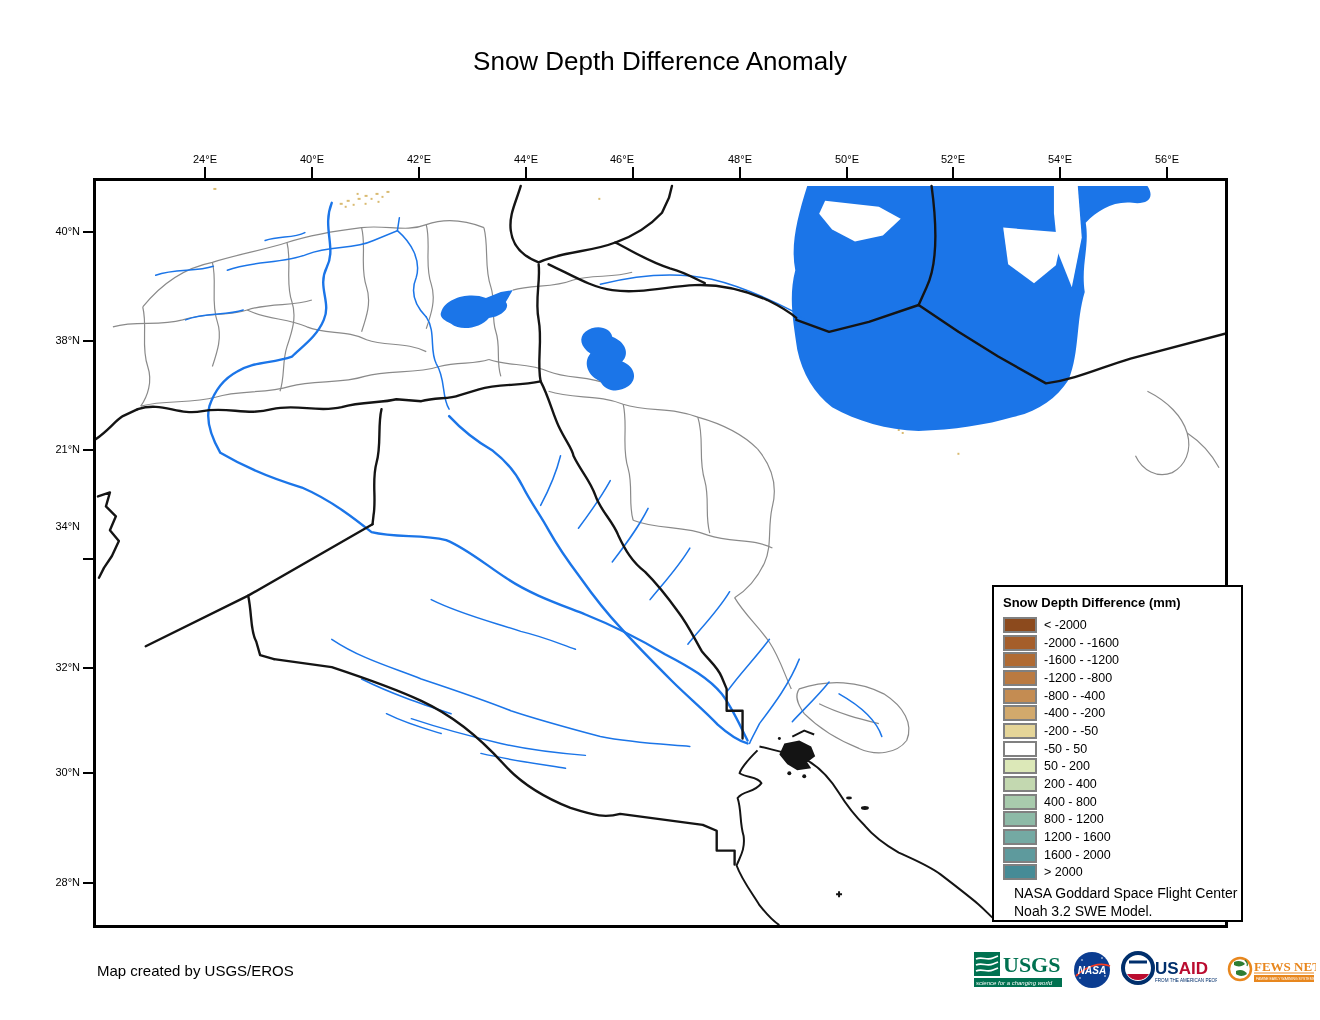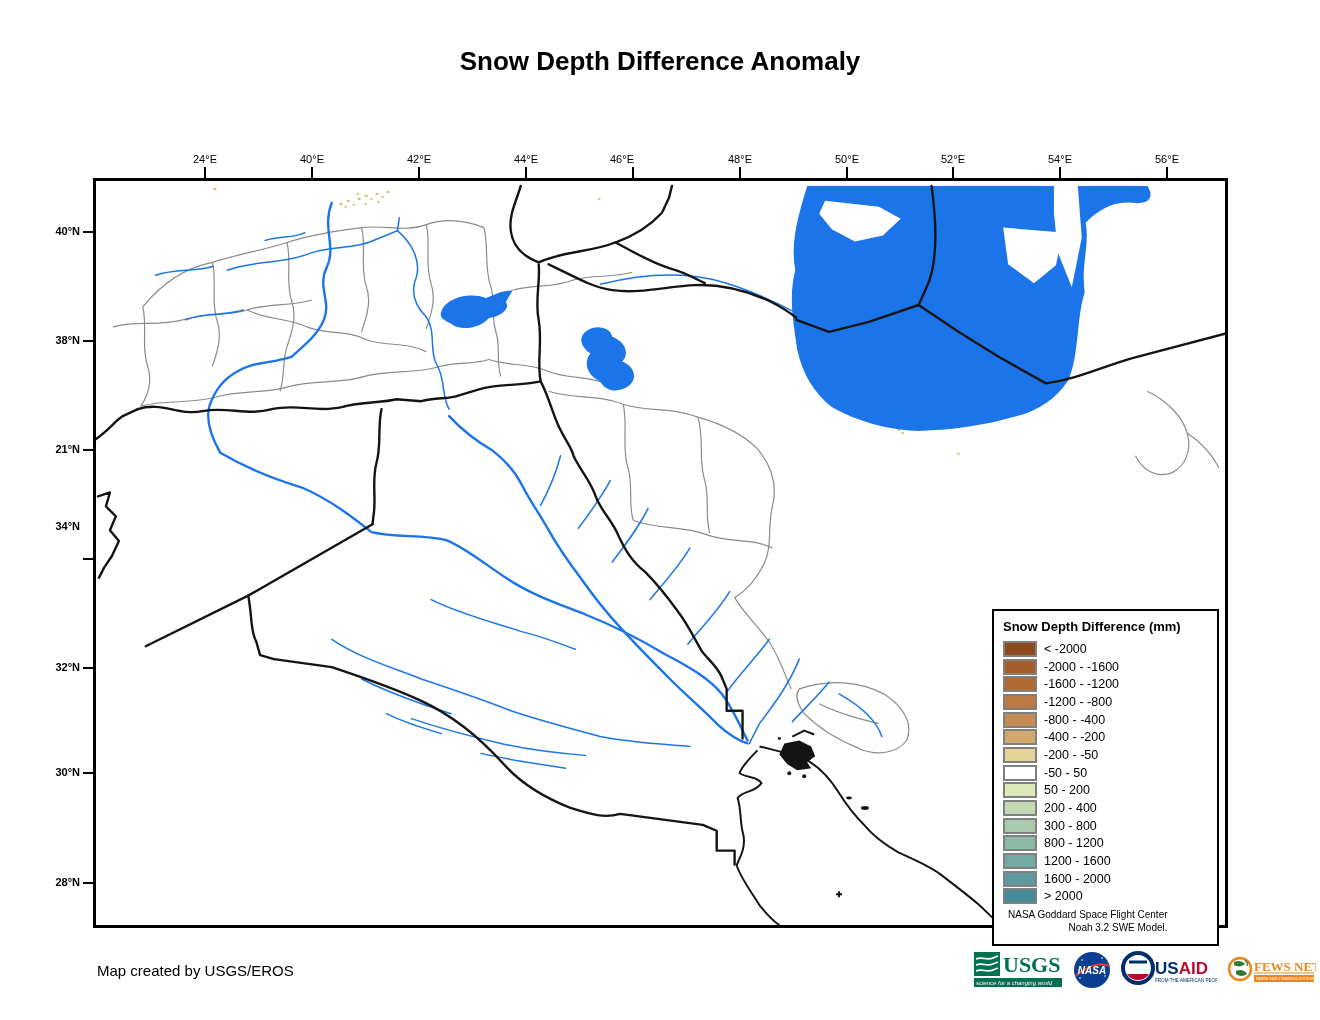--- a/index.html
+++ b/index.html
@@ -1,37 +1,37 @@
 <!DOCTYPE html>
 <html style="--water: #1b75e8; --river: #1b75e8; --border: #141414; --watershed: #8a8a8a; --speckle: #d9ba70;"><head>
 <meta charset="utf-8">
 <style>
   html,body{margin:0;padding:0;background:#fff;}
   .page{position:relative;width:1320px;height:1020px;background:#fff;
         font-family:"Liberation Sans", sans-serif;overflow:hidden;}
   .title{position:absolute;top:46px;left:0;width:100%;text-align:center;
-         font-size:26px;font-weight:bold;color:#000;}
+         font-size:26px;font-weight:normal;color:#000;}
   .subtitle{position:absolute;top:88px;left:0;width:100%;text-align:center;
             font-size:21px;color:#000;}
   .map-frame{position:absolute;left:93px;top:178px;width:1135px;height:750px;
              border:3px solid #000;box-sizing:border-box;background:#fff;}
   .map-frame svg{display:block;width:100%;height:100%;}
   .xl{position:absolute;top:153px;width:40px;text-align:center;font-size:11px;color:#000;}
   .xtick{position:absolute;top:167px;width:2px;height:11px;background:#000;}
-  .yl{position:absolute;left:42px;width:38px;text-align:right;font-size:11px;color:#000;font-weight:bold;}
+  .yl{position:absolute;left:42px;width:38px;text-align:right;font-size:11px;color:#000;}
   .ytick{position:absolute;left:83px;width:10px;height:2px;background:#000;}
-  .legend{position:absolute;left:992px;top:585px;width:227px;height:337px;
-          background:#fff;border:2px solid #000;box-sizing:border-box;z-index:5;margin-top:24px;}
+  .legend{position:absolute;left:992px;top:585px;width:251px;height:337px;
+          background:#fff;border:2px solid #000;box-sizing:border-box;z-index:5;}
   .legend-title{position:absolute;top:8px;left:9px;font-size:13px;font-weight:bold;color:#000;}
   .legend-rows{position:absolute;top:29px;left:9px;right:6px;}
   .lrow{display:flex;align-items:center;height:17.7px;}
   .swatch{width:30px;height:12px;border:2px solid #808080;box-sizing:content-box;
           margin-right:7px;flex:none;}
   .llabel{font-size:12.5px;color:#000;white-space:nowrap;}
-  .legend-foot{position:absolute;top:297px;left:14px;font-size:10px;line-height:1.3;color:#000;text-align:right;}
+  .legend-foot{position:absolute;top:297px;left:20px;font-size:14px;line-height:1.3;color:#000;}
   .credits{position:absolute;left:97px;top:962px;font-size:15px;color:#000;}
   .logos{position:absolute;left:973px;top:948px;height:44px;display:flex;
          align-items:center;gap:9px;}
   
   .sea{fill:var(--water,#1b75e8);stroke:none;}
   .notch{fill:#fff;stroke:none;}
   .river-main{fill:none;stroke:var(--river,#1b75e8);stroke-width:2.4;stroke-linecap:round;}
   .river{fill:none;stroke:var(--river,#1b75e8);stroke-width:1.5;stroke-linecap:round;}
   .border{fill:none;stroke:var(--border,#141414);stroke-width:2.4;stroke-linejoin:round;stroke-linecap:round;}
   .coast{fill:none;stroke:var(--border,#141414);stroke-width:2;stroke-linejoin:round;}
@@ -240,21 +240,21 @@
       <div class="lrow">
           <span class="swatch" style="background: rgb(220, 232, 184);"></span>
           <span class="llabel">50 - 200</span>
         </div>
       <div class="lrow">
           <span class="swatch" style="background: rgb(195, 216, 176);"></span>
           <span class="llabel">200 - 400</span>
         </div>
       <div class="lrow">
           <span class="swatch" style="background: rgb(168, 203, 173);"></span>
-          <span class="llabel">300 - 800</span>
+          <span class="llabel">400 - 800</span>
         </div>
       <div class="lrow">
           <span class="swatch" style="background: rgb(141, 186, 167);"></span>
           <span class="llabel">800 - 1200</span>
         </div>
       <div class="lrow">
           <span class="swatch" style="background: rgb(116, 169, 163);"></span>
           <span class="llabel">1200 - 1600</span>
         </div>
       <div class="lrow">

